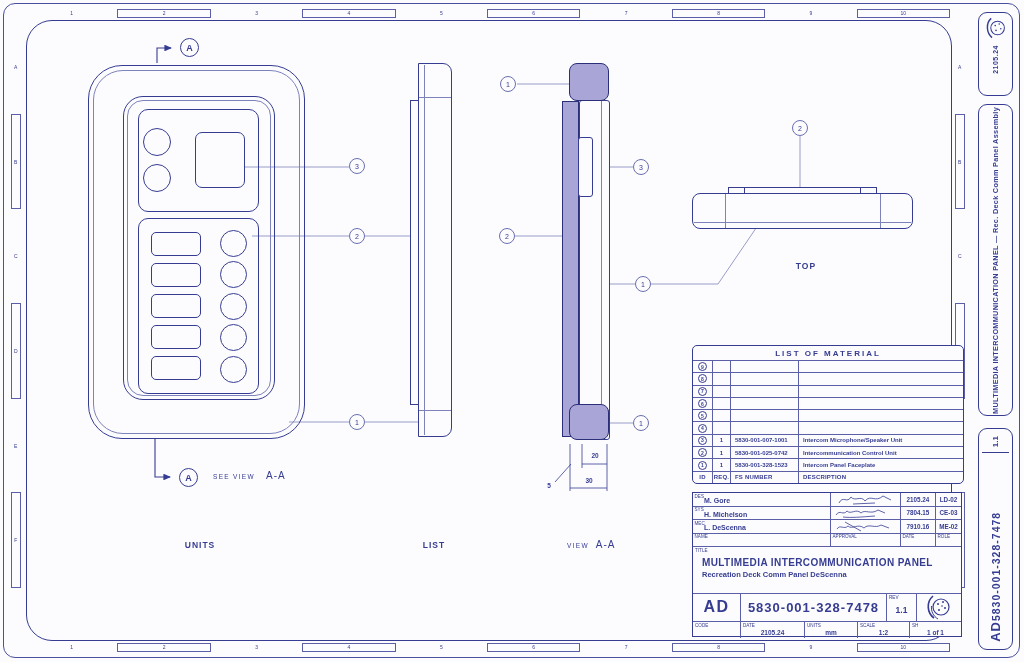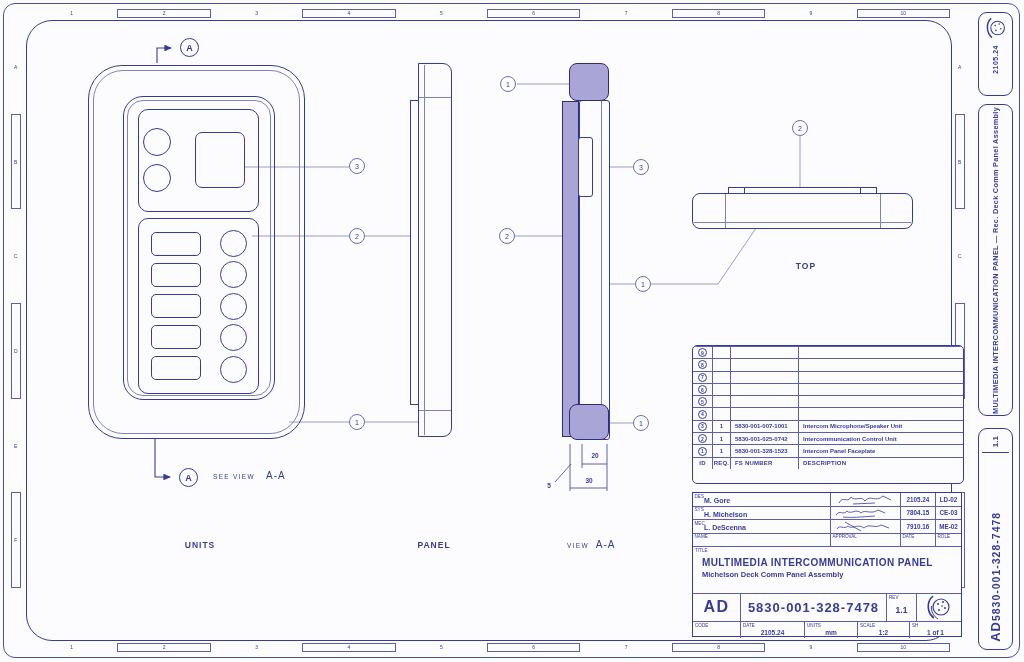--- a/index.html
+++ b/index.html
@@ -250,28 +250,29 @@
   <div class="callout" style="left:349px;top:228px;">2</div>
   <div class="callout" style="left:349px;top:414px;">1</div>
   <div class="callout" style="left:500px;top:76px;">1</div>
   <div class="callout" style="left:499px;top:228px;">2</div>
   <div class="callout" style="left:633px;top:159px;">3</div>
   <div class="callout" style="left:635px;top:276px;">1</div>
   <div class="callout" style="left:633px;top:415px;">1</div>
   <div class="callout" style="left:792px;top:120px;">2</div>
 
   <div class="view-label" style="left:200px;top:540px;">UNITS</div>
-  <div class="view-label" style="left:434px;top:540px;">PANEL</div>
+  <div class="view-label" style="left:434px;top:540px;">LIST</div>
   <div class="abs" style="left:567px;top:539px;display:flex;align-items:baseline;gap:7px;">
     <span style="font-size:6.5px;letter-spacing:1.3px;">VIEW</span>
     <span style="font-size:10px;letter-spacing:1px;">A-A</span>
   </div>
   <div class="view-label" style="left:806px;top:261px;">TOP</div>
 
   <div class="abs lom">
+    <div class="lom-title">LIST OF MATERIAL</div>
     <div class="lom-grid">
       <div class="cell cb cc">
           <span class="idcirc">9</span>
         </div>
       <div class="cell cb cc"></div>
       <div class="cell cb cp"></div>
       <div class="cell cp"></div>
 
       <div class="cell cb cc">
           <span class="idcirc">8</span>
@@ -405,21 +406,21 @@
           <span class="tag">DATE</span>
         </div>
       <div class="acell lblrow">
           <span class="tag">ROLE</span>
         </div>
     </div>
 
     <div class="titlebox">
       <span class="tag">TITLE</span>
       <div class="dtitle">MULTIMEDIA INTERCOMMUNICATION PANEL</div>
-      <div class="dsub">Michelson Deck Comm Panel Assembly</div>
+      <div class="dsub">Recreation Deck Comm Panel DeScenna</div>
     </div>
 
     <div class="numrow">
       <div>
           <span class="adcode">AD</span>
         </div>
       <div>
           <span class="dnum">5830-001-328-7478</span>
         </div>
       <div class="revcell">

